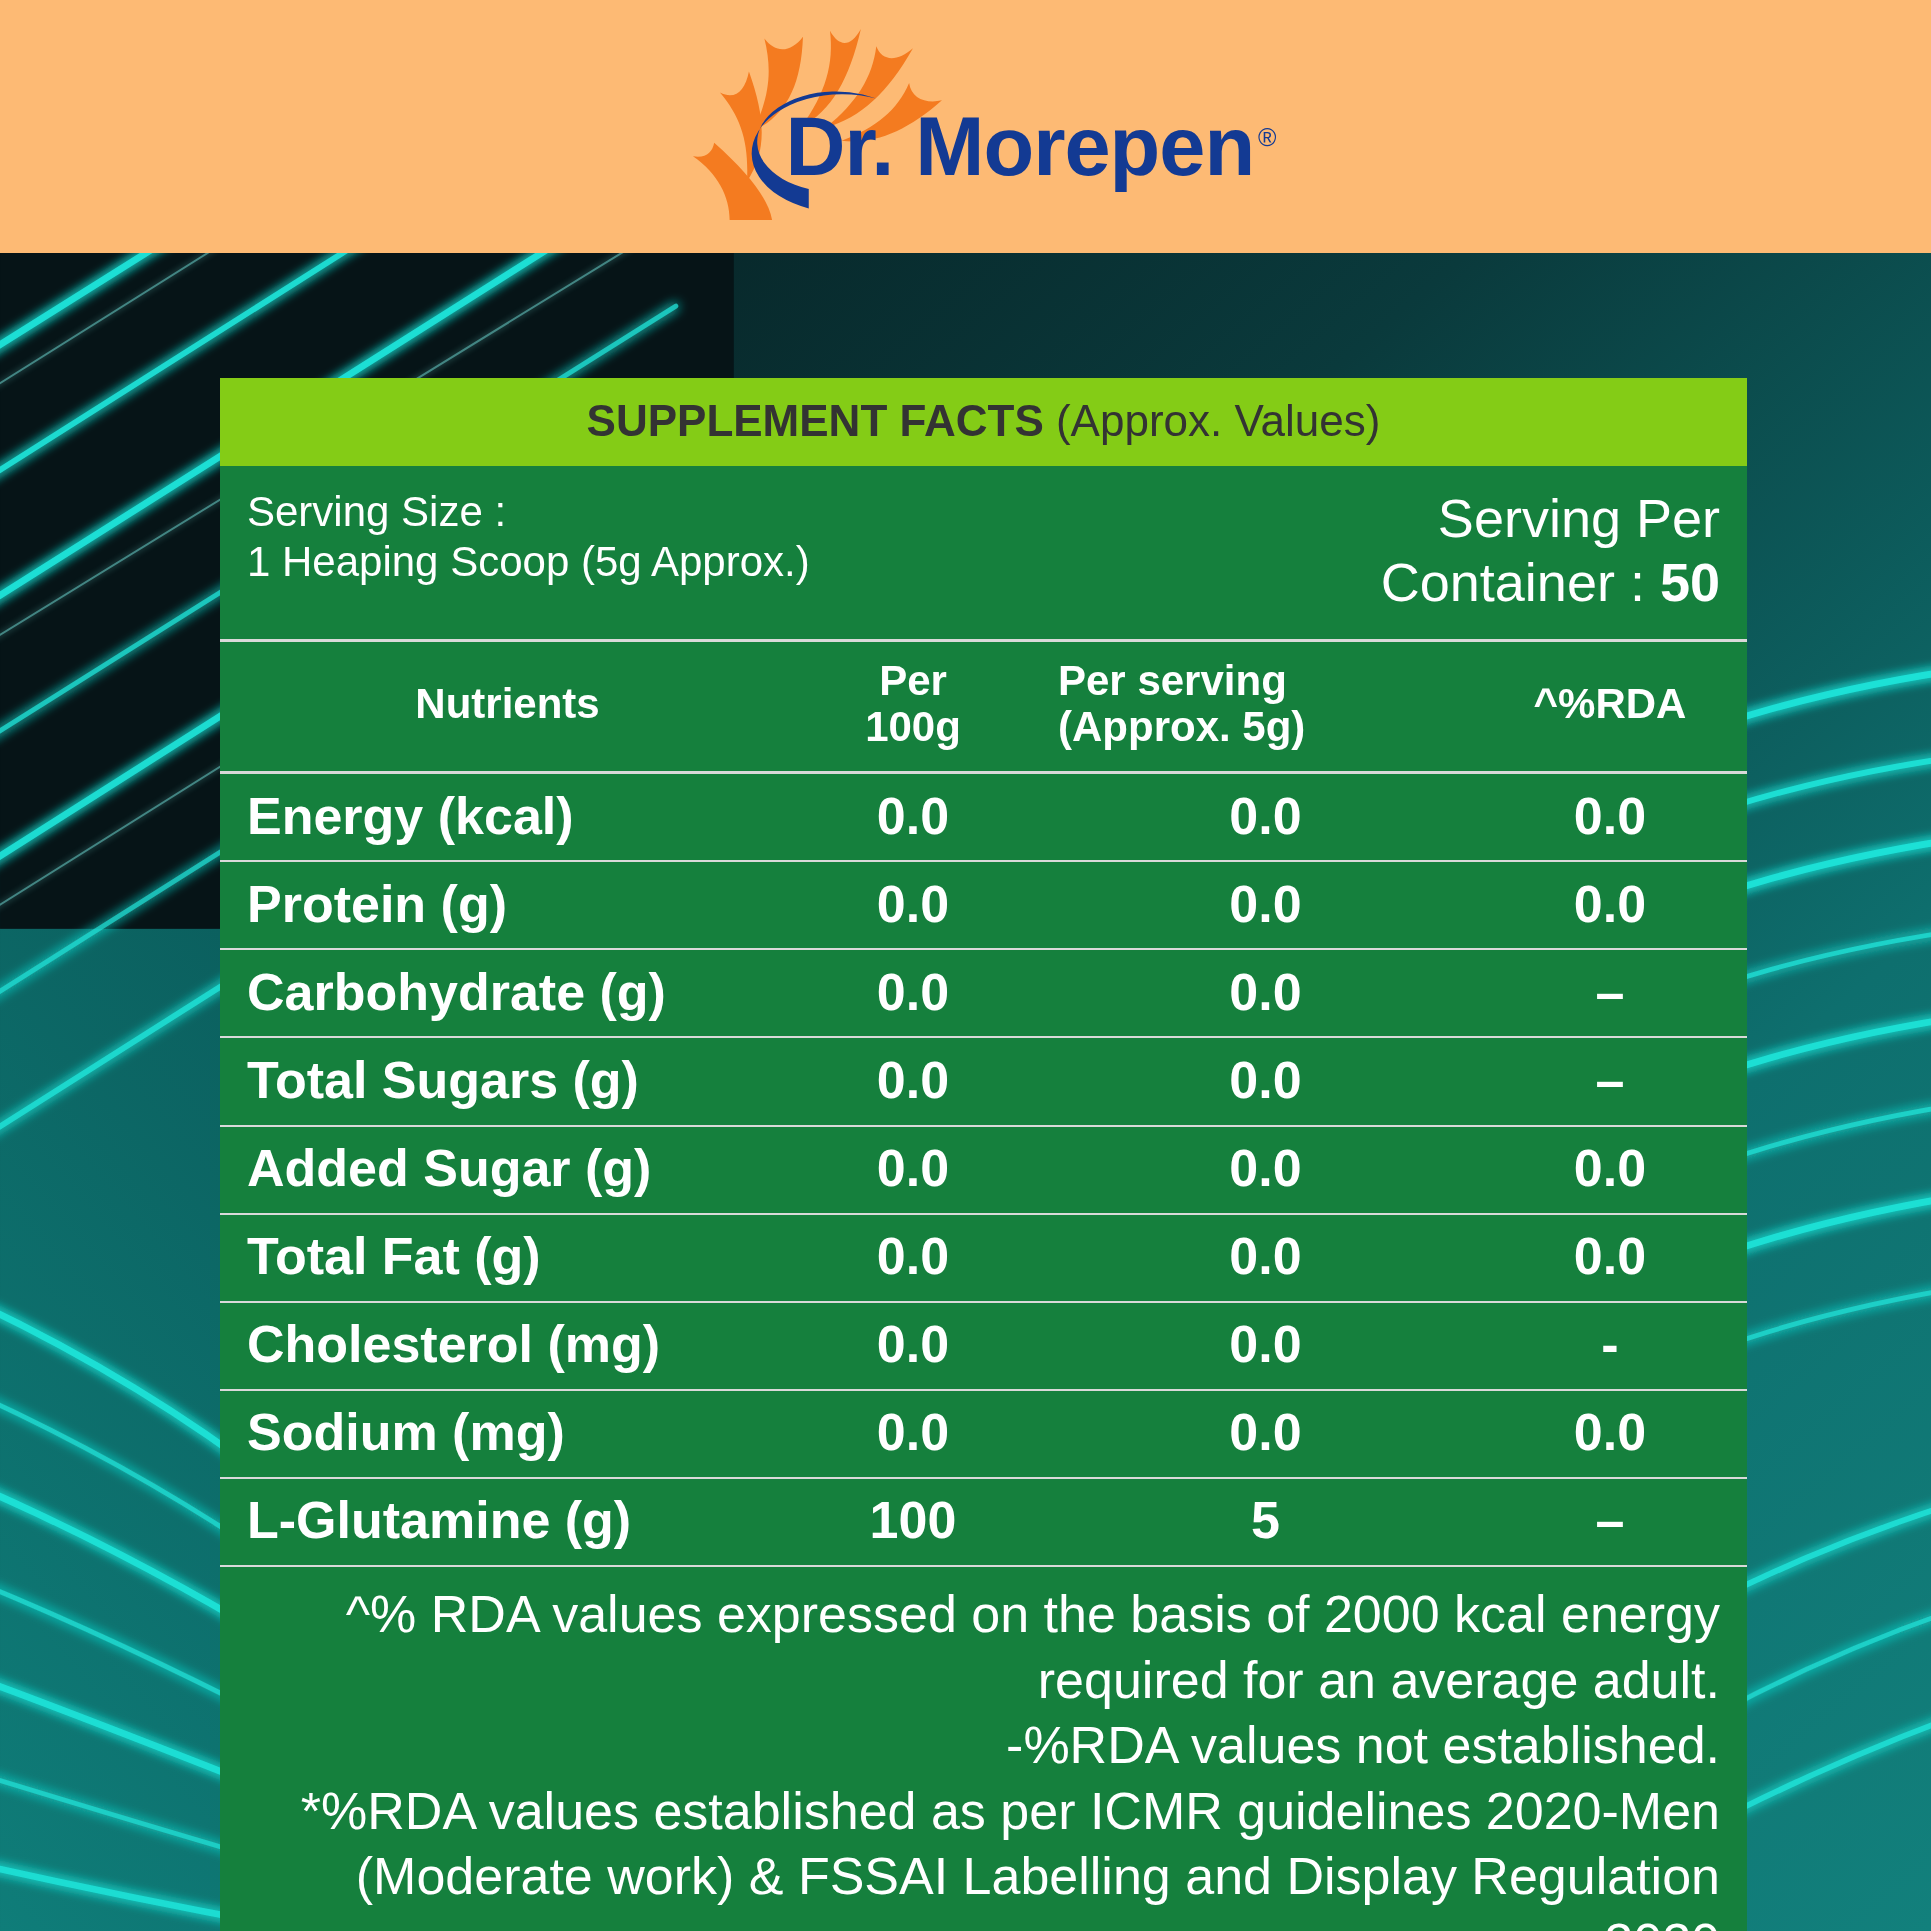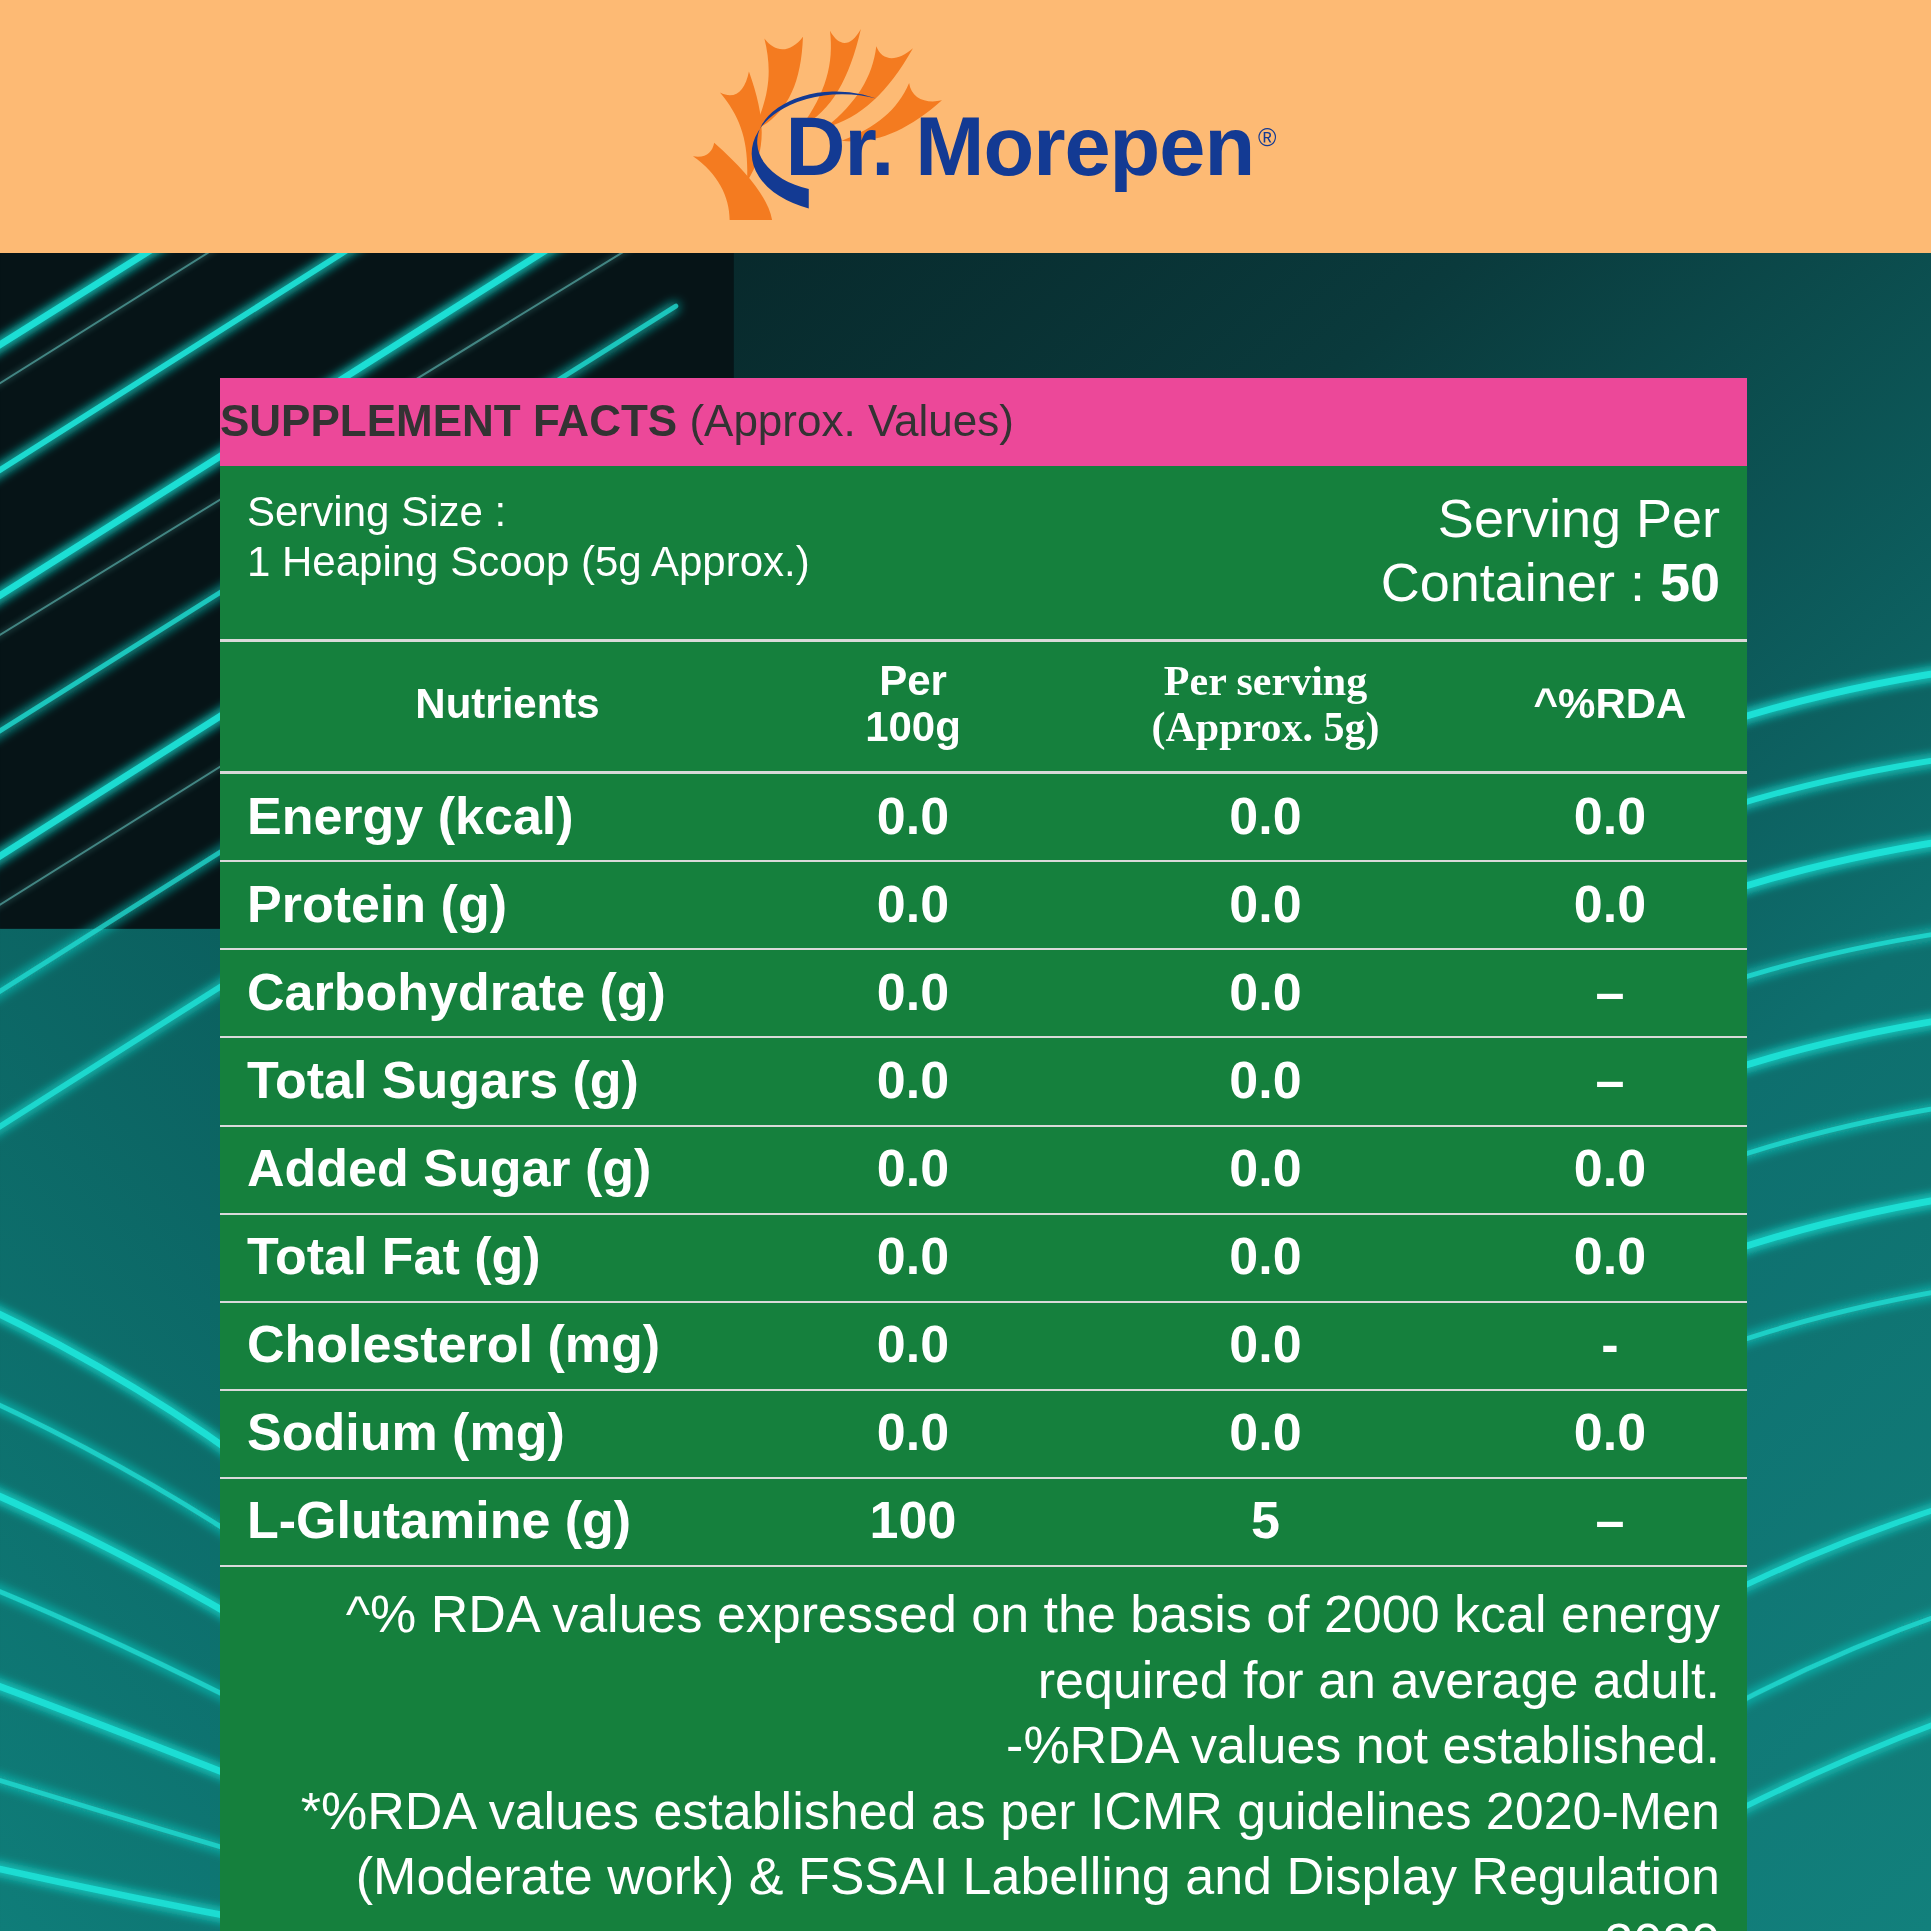--- a/index.html
+++ b/index.html
@@ -39,21 +39,22 @@
   }
   .bg svg{position:absolute;left:0;top:0;}
 
   
   .panel{
     position:absolute;left:220px;top:378px;width:1527px;
     z-index:3;
     font-family:"Liberation Sans","DejaVu Sans",sans-serif;
   }
   .sf-title{
-    background:#ec4899;color:#333333;
+    background:#84cc16;color:#333333;
+    text-align:center;
     padding:21px 0 23px 0;
     font-size:44px;line-height:1;
     letter-spacing:0px;
   }
   .sf-title b{font-weight:bold;}
   .sf-title span{font-weight:normal;}
 
   .sf-body{background:#15803d;color:#ffffff;}
 
   .serving-row{
@@ -68,21 +69,21 @@
   table.sf{width:100%;border-collapse:collapse;table-layout:fixed;}
   table.sf th,table.sf td{padding:0;}
 
   .sf thead th{
     color:#ffffff;font-weight:bold;font-size:42px;line-height:1.1;
     padding:15.4px 0 21px 0;vertical-align:middle;
     border-bottom:3.9px solid #d9d9d9;
   }
   .sf thead th.c-nutrient{text-align:center;padding-left:27px;width:521px;}
   .sf thead th.c-100g{text-align:center;width:290px;}
-  .sf thead th.c-serving{text-align:center;width:415px;font-family:Liberation Serif, serif;}
+  .sf thead th.c-serving{text-align:left;width:415px;}
   .sf thead th.c-rda{text-align:center;}
 
   .sf tbody td{
     font-size:52px;line-height:1.1;font-weight:bold;
     padding:13.5px 0 15.4px 0;
     border-bottom:2.9px solid #d9d9d9;
     vertical-align:middle;
   }
   .sf tbody td.c-nutrient{text-align:left;padding-left:27px;}
   .sf tbody td.c-100g,

